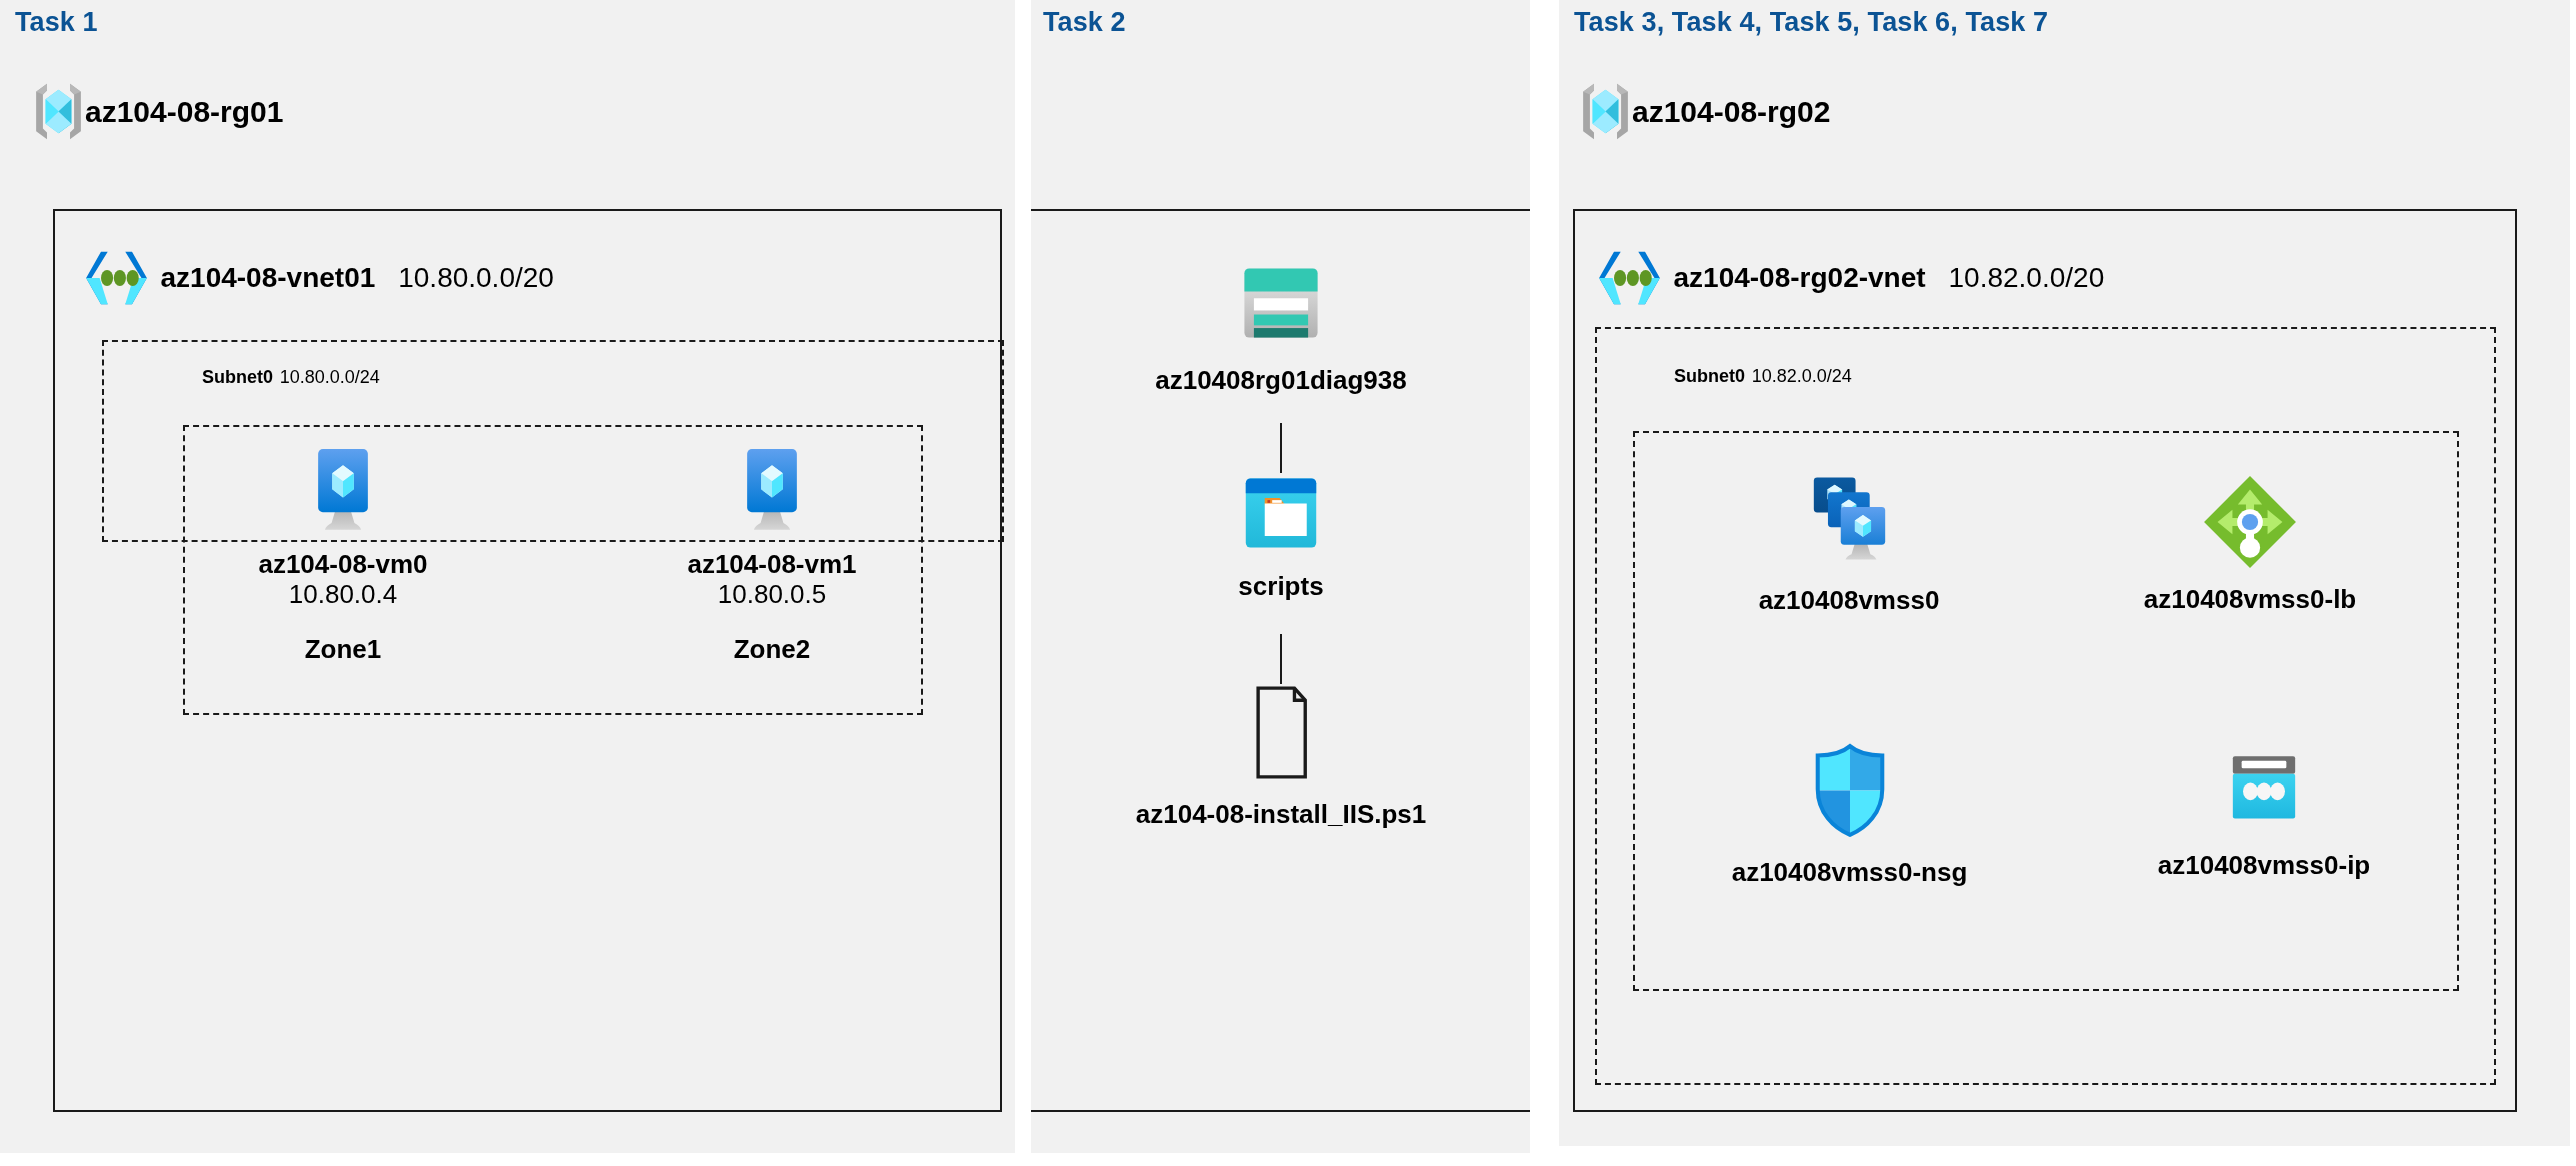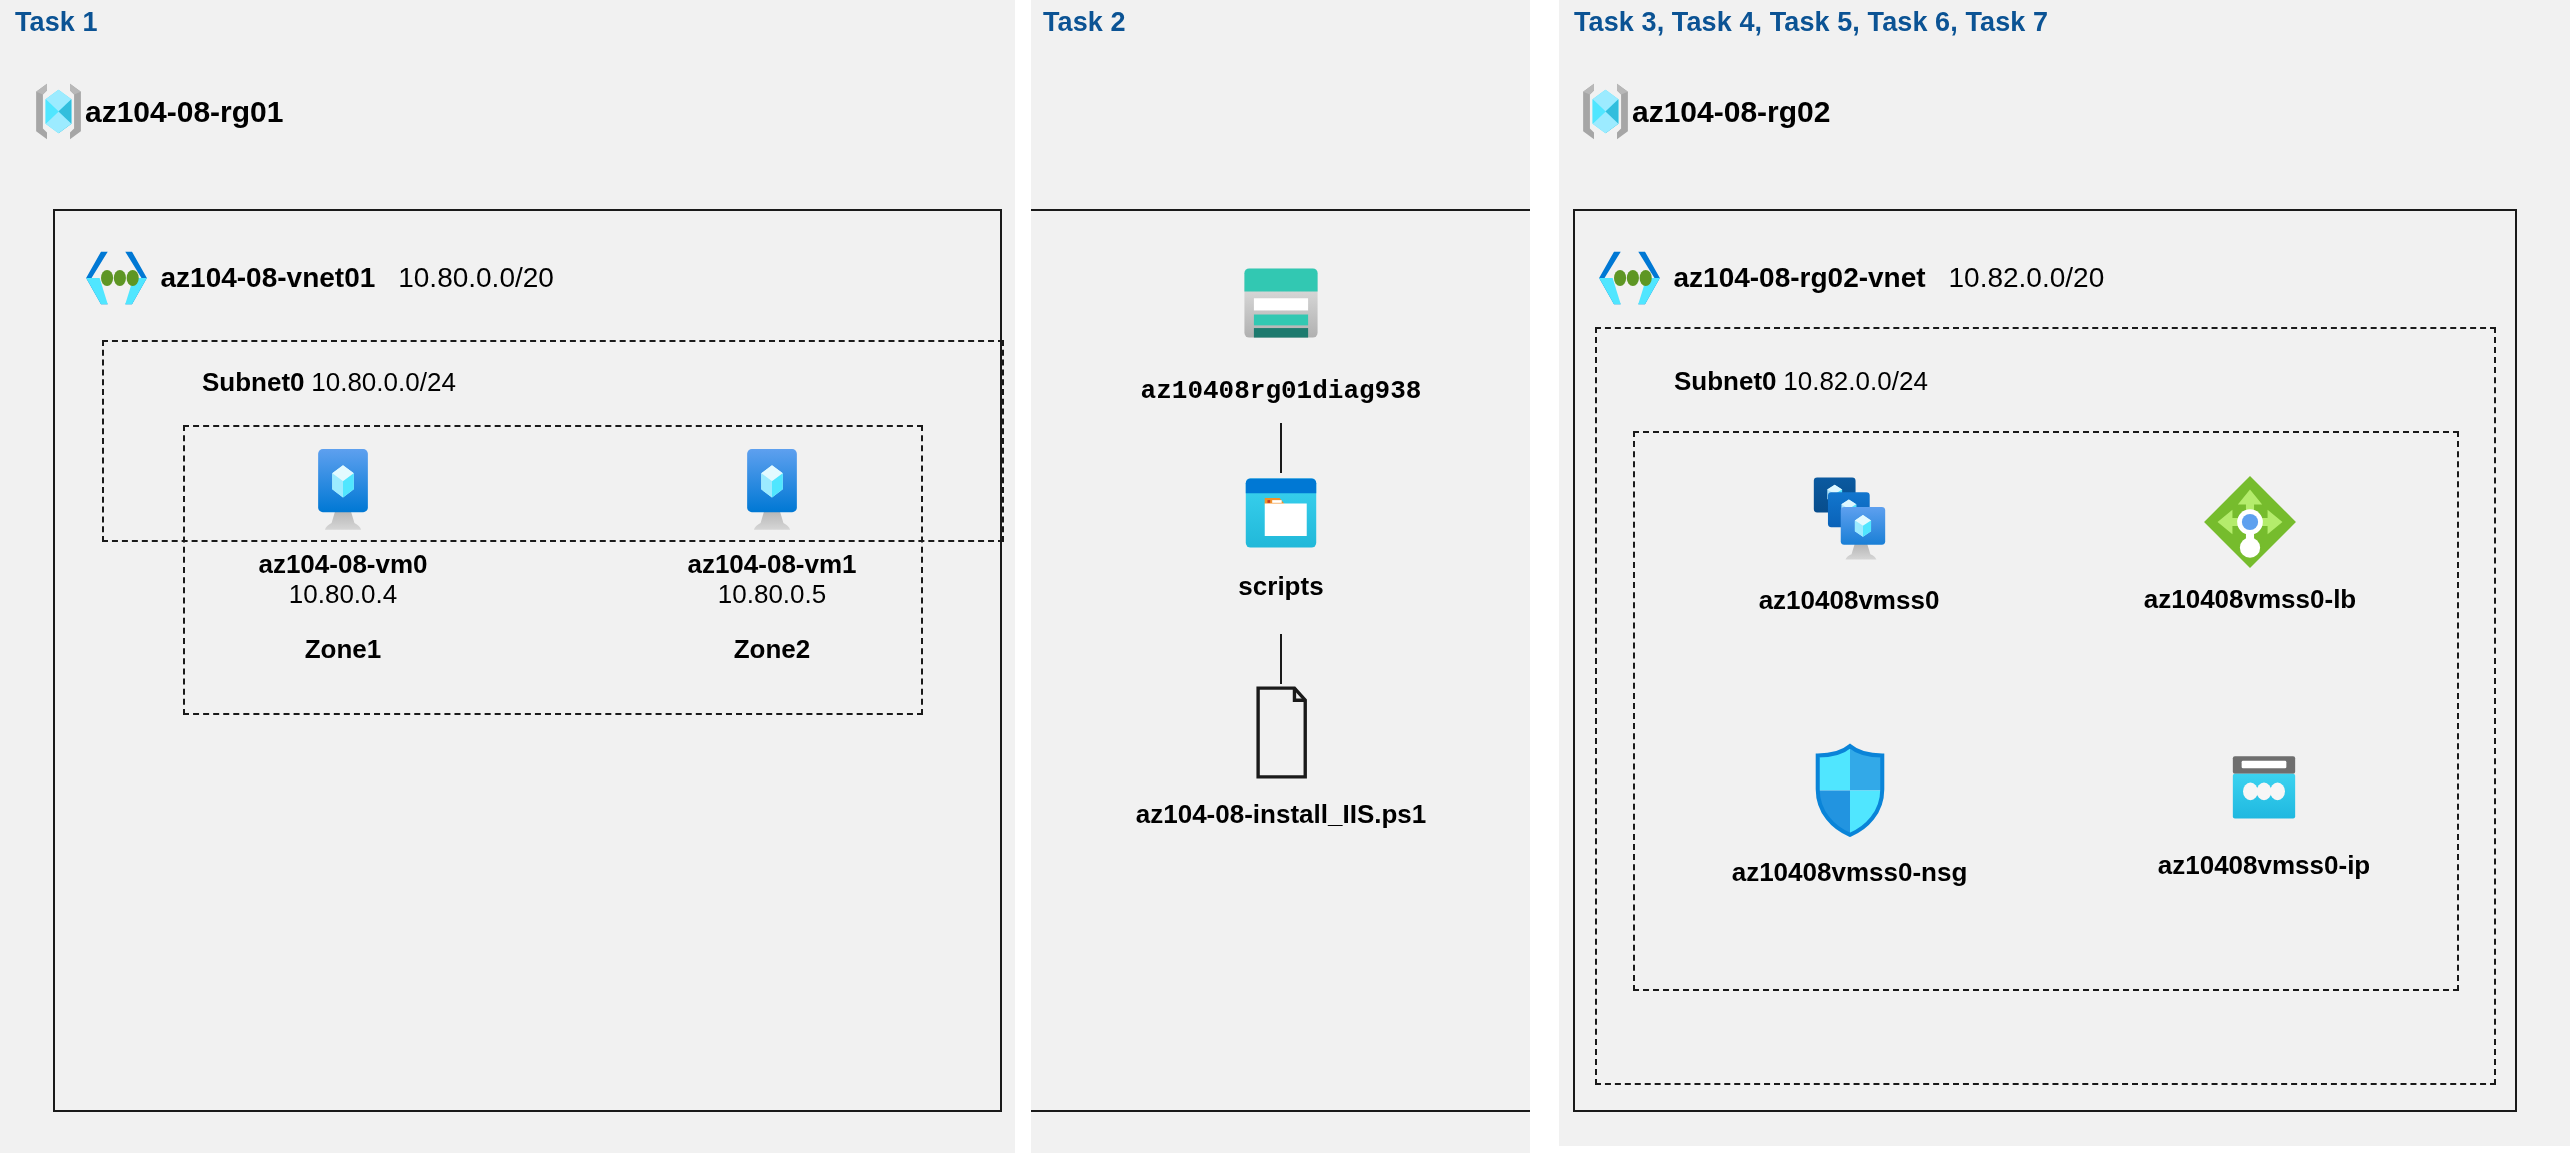--- a/index.html
+++ b/index.html
@@ -77,21 +77,21 @@
   .vnet-cidr {
     font-size: 28px;
     font-weight: normal;
     color: #000;
     margin-left: 9.4px;
   }
 
   .subnet-label {
     position: absolute;
     white-space: nowrap;
-    font-size: 26px;
+    font-size: 18px;
     color: #000;
   }
   .subnet-label b { font-weight: bold; }
   .subnet-label span { font-weight: normal; margin-left: 6.7px; }
 
   
   .node {
     position: absolute;
     display: flex;
     flex-direction: column;
@@ -247,21 +247,21 @@
               <stop offset="1" stop-color="#b0b0b0"></stop>
           </linearGradient>
         </defs>
         <rect x="8" y="8" width="108" height="102" rx="7" fill="url(#stg)"></rect>
         <path d="M8 15 a7 7 0 0 1 7 -7 h94 a7 7 0 0 1 7 7 v27 h-108 z" fill="#32c8b2"></path>
         <rect x="22" y="52" width="80" height="18" fill="#ffffff"></rect>
         <rect x="22" y="76" width="80" height="16" fill="#32c8b2"></rect>
         <rect x="22" y="96" width="80" height="14" fill="#1d7a6e"></rect>
       </svg>
     </span>
-    <div class="node-label" style="margin-top:33px;font-family:Liberation Mono, monospace;">az10408rg01diag938</div>
+    <div class="node-label" style="margin-top:22px;">az10408rg01diag938</div>
   </div>
 
   <div class="connector" style="left:249px; top:423px; height:50px;"></div>
 
   <div class="node" style="left:115px; top:473px; width:270px;">
     <span>
       <svg width="84" height="80" viewBox="0 0 124 118">
         <defs>
           <linearGradient id="blobg" x1="0" y1="0" x2="0" y2="1">
             <stop offset="0" stop-color="#3bd3f0"></stop>

